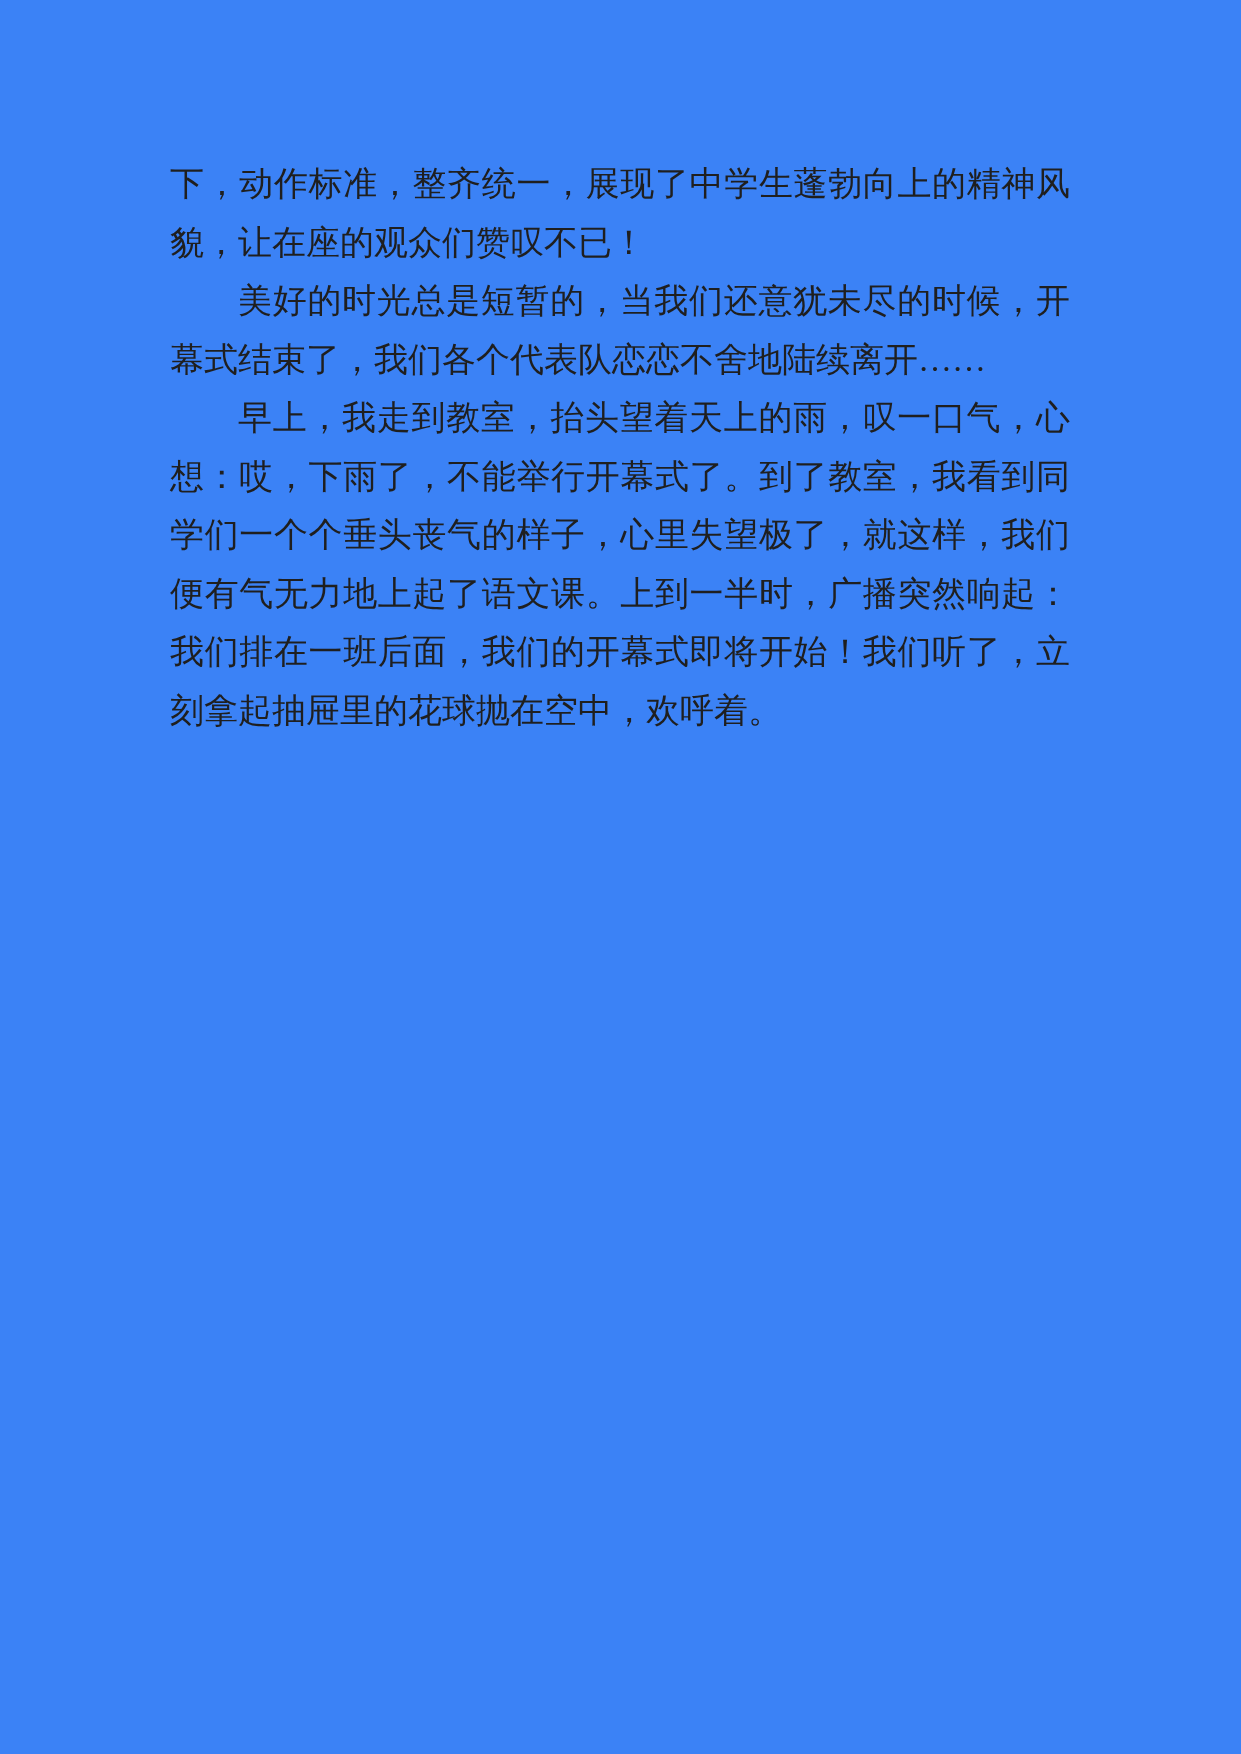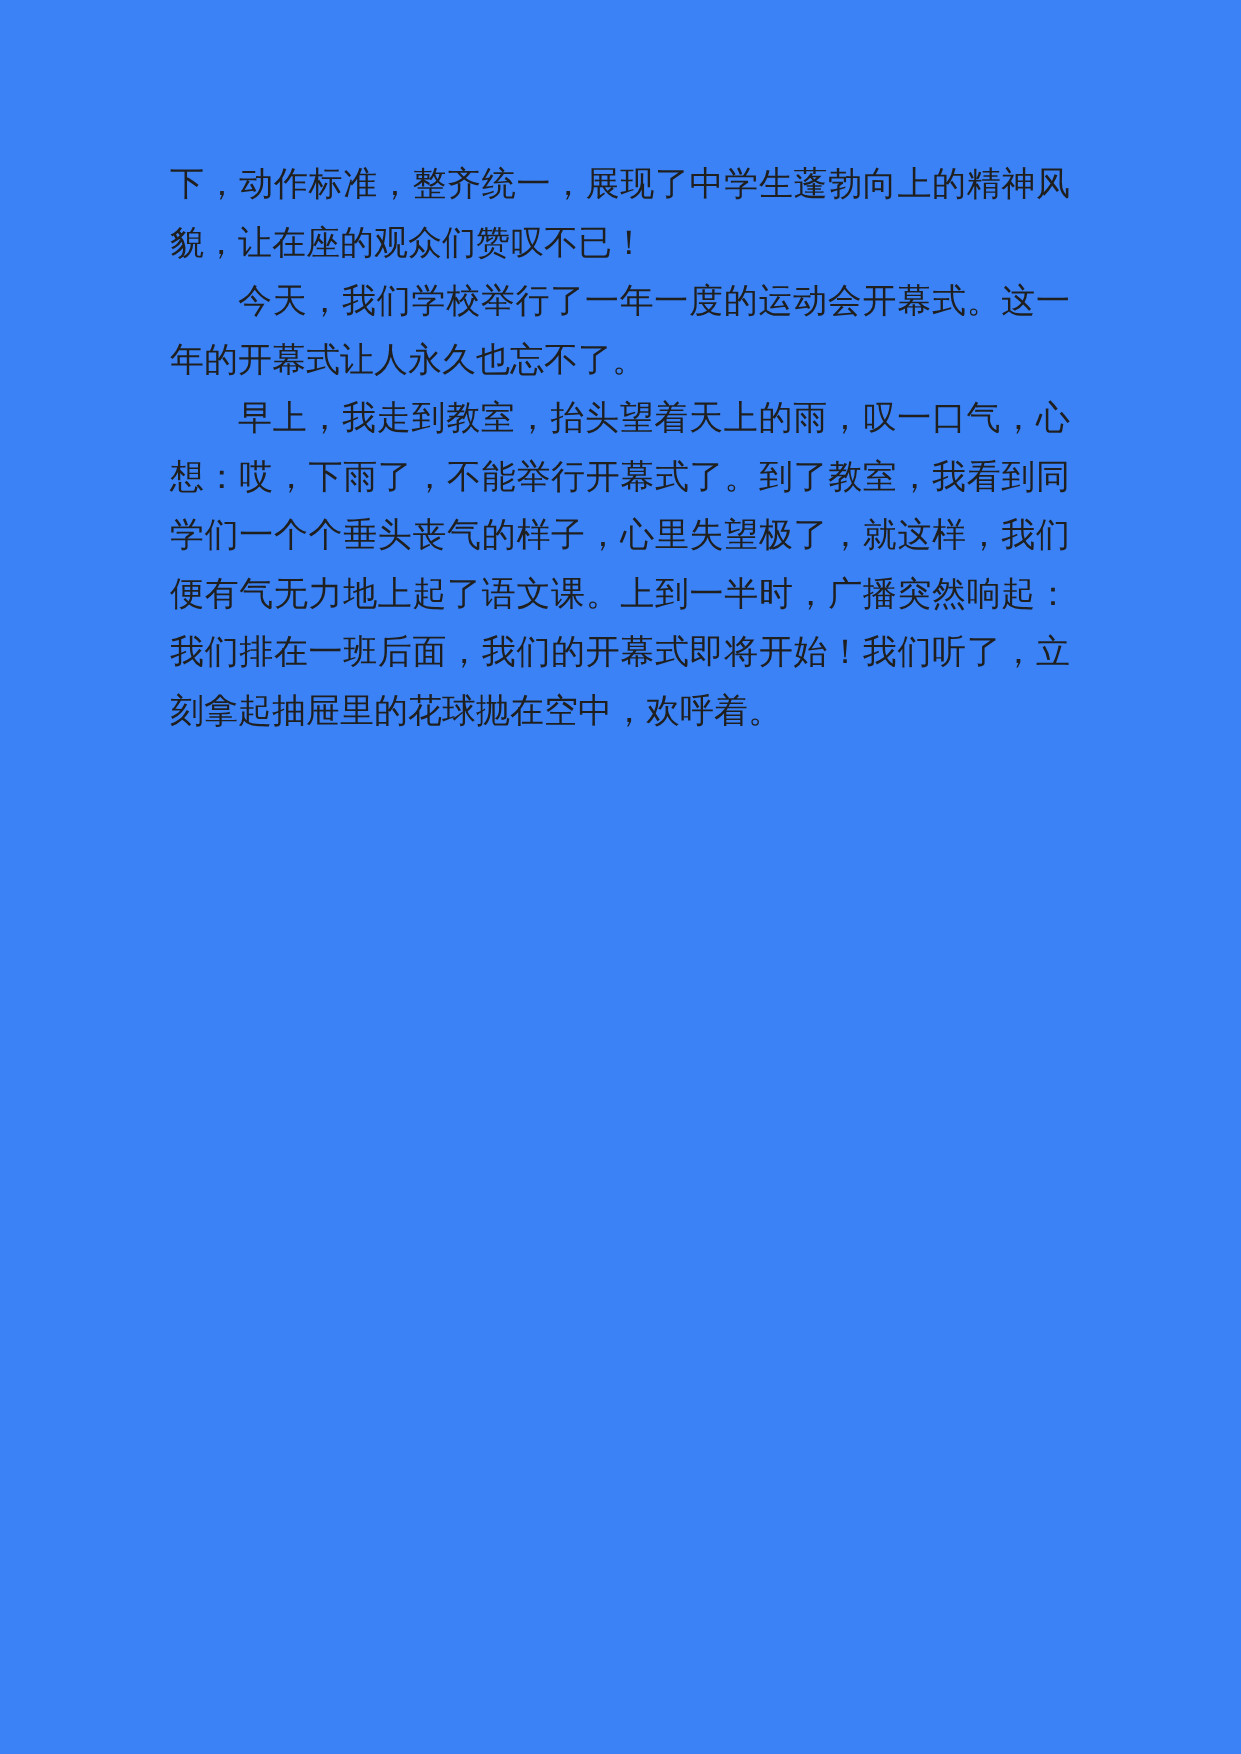--- a/index.html
+++ b/index.html
@@ -43,16 +43,16 @@
   .doc-text p.indent {
     text-indent: 2em;
   }
 </style>
 </head>
 <body>
 
 <div class="page">
   <div class="doc-text">
     <p>下，动作标准，整齐统一，展现了中学生蓬勃向上的精神风貌，让在座的观众们赞叹不已！</p>
-    <p class="indent">今天，我们学校举行了一年一度的运动会开幕式。这一年的开幕式让人永久也忘不了。</p>
+    <p class="indent">美好的时光总是短暂的，当我们还意犹未尽的时候，开幕式结束了，我们各个代表队恋恋不舍地陆续离开……</p>
     <p class="indent">早上，我走到教室，抬头望着天上的雨，叹一口气，心想：哎，下雨了，不能举行开幕式了。到了教室，我看到同学们一个个垂头丧气的样子，心里失望极了，就这样，我们便有气无力地上起了语文课。上到一半时，广播突然响起：我们排在一班后面，我们的开幕式即将开始！我们听了，立刻拿起抽屉里的花球抛在空中，欢呼着。</p>
   </div>
 </div>
 
 </body></html>

